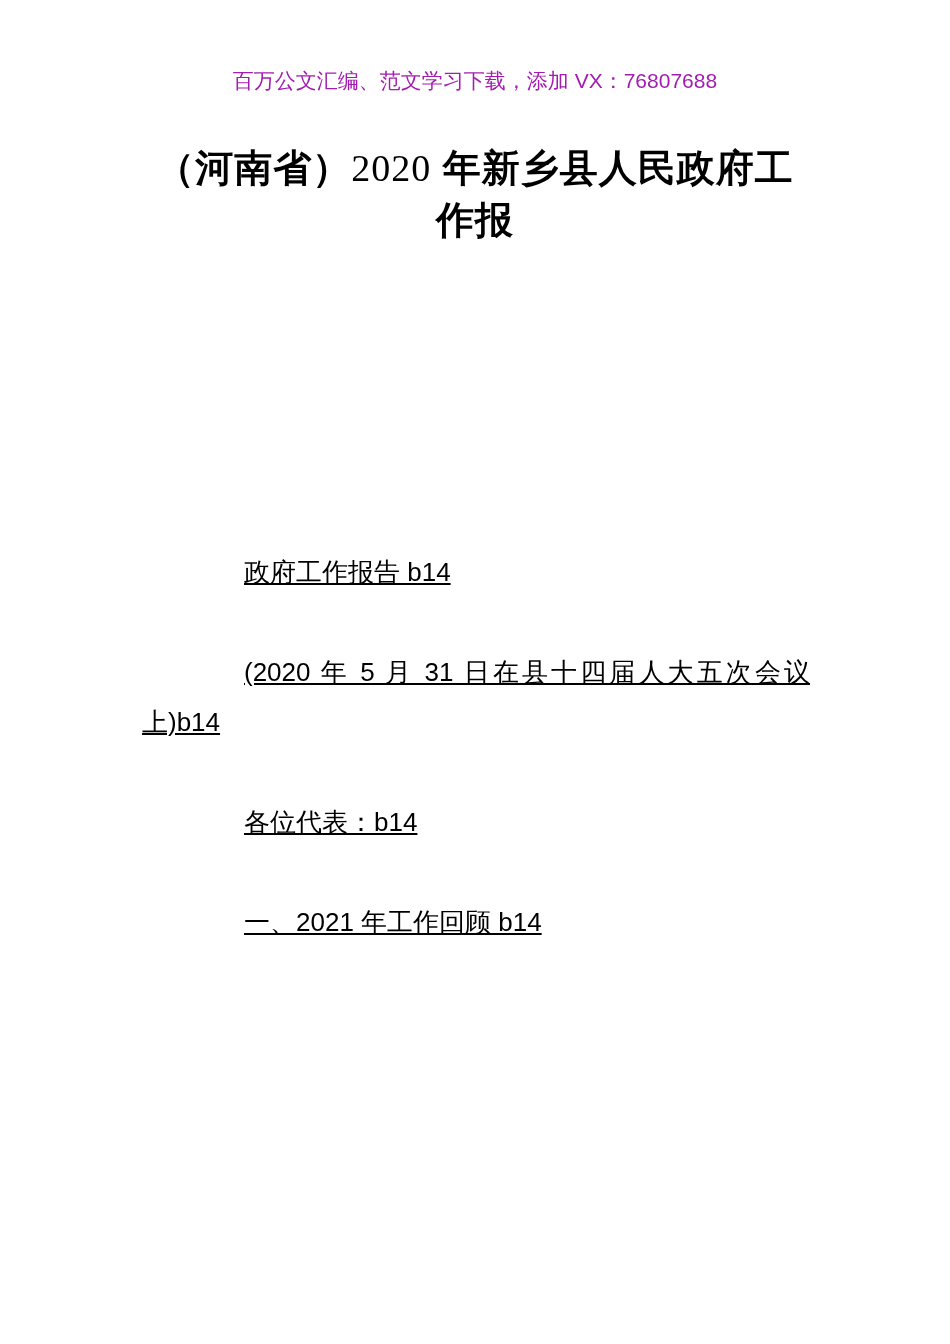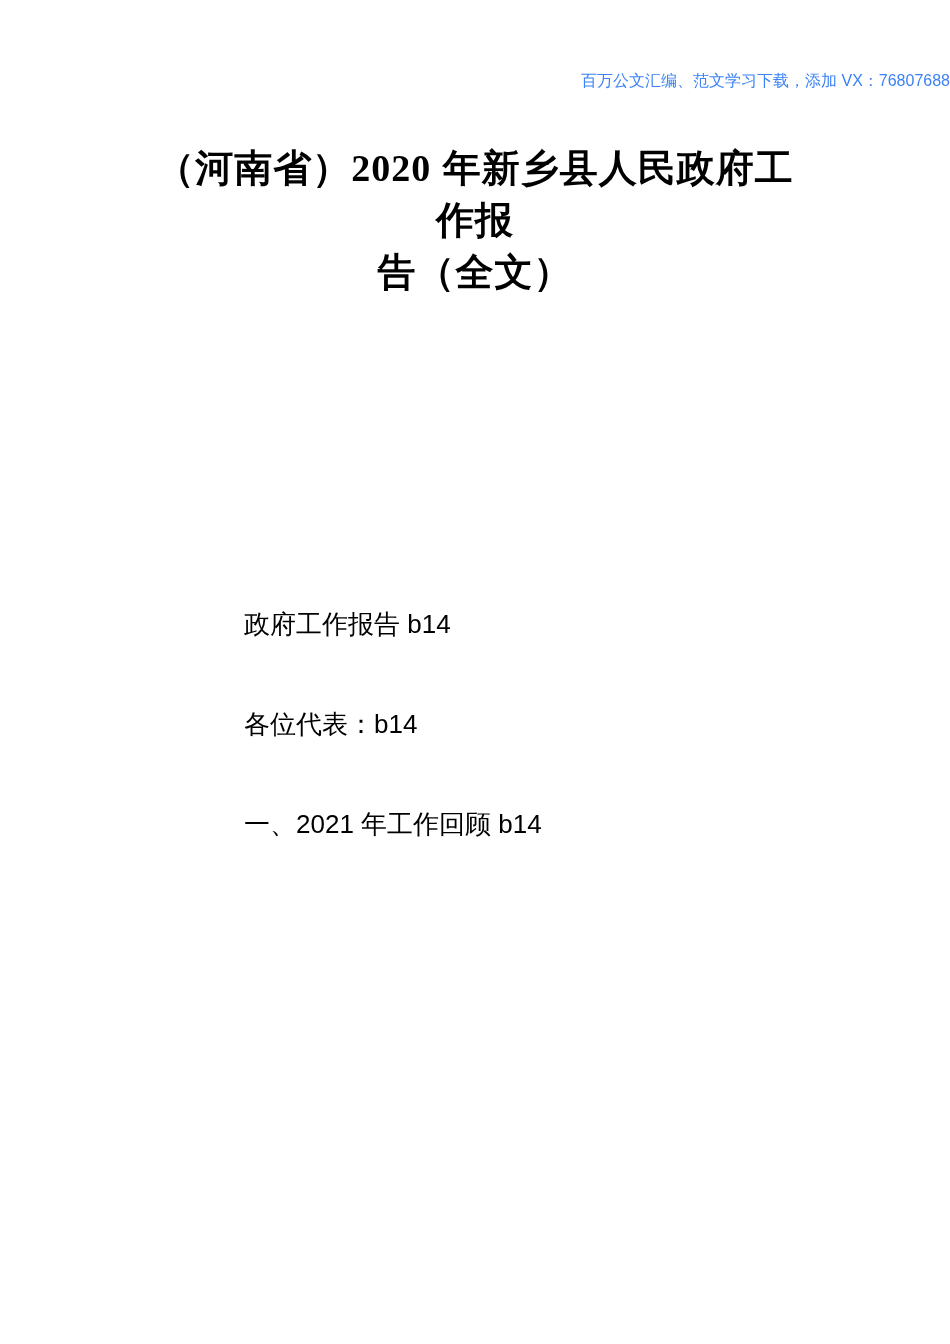--- a/index.html
+++ b/index.html
@@ -14,79 +14,80 @@
     margin: 0 auto;
     background: #ffffff;
     color: #000000;
     font-family: "Liberation Sans", sans-serif;
     overflow: hidden;
   }
   
   .promo {
     padding-top: 66px;
     line-height: 30px;
-    text-align: right;
-    font-size: 16px;
-    color: #3b82f6;
+    text-align: center;
+    font-size: 21px;
+    color: #a21caf;
     font-weight: 400;
   }
   
   .title {
     margin: 46px 142px 0 142px;
     font-size: 38px;
     line-height: 52px;
     font-weight: 700;
     text-align: center;
     letter-spacing: 1px;
   }
   .title .tline { display: block; }
   .title .serif {
     font-family: "Liberation Serif", serif;
-    font-weight: 700;
+    font-weight: 400;
     text-align: center;
   }
   
   .bodytext {
     margin: 301px 0 0 142px;
     width: 668px;
     font-size: 26px;
     line-height: 50px;
     padding-bottom: 140px;
   }
-  .para { margin: 0 0 50px 0; }
+  .para { margin: 0 0 50px 0; text-decoration: underline; }
   .para .line { display: block; }
   
   .para .line.first { padding-left: 102px; }
   
   .para .line.just {
     text-align: justify;
     text-align-last: justify;
   }
 </style>
 </head>
 <body>
 
 <div class="page">
 
   <div class="promo">
     <span>百万公文汇编、范文学习下载，添加 VX：76807688</span>
   </div>
 
   <h1 class="title">
     <span class="tline"><span>（河南省）</span><span class="serif">2020</span><span> 年新乡县人民政府工作报</span></span>
-    <span class="tline">告（全文）</span>
   </h1>
 
   <div class="bodytext">
 
     <div class="para">
       <span class="line first">政府工作报告 b14</span>
     </div>
 
     <div class="para">
+      <span class="line first just">(2020 年 5 月 31 日在县十四届人大五次会议</span>
+      <span class="line">上)b14</span>
     </div>
 
 
     <div class="para">
       <span class="line first">各位代表：b14</span>
     </div>
 
 
     <div class="para">
       <span class="line first">一、2021 年工作回顾 b14</span>

